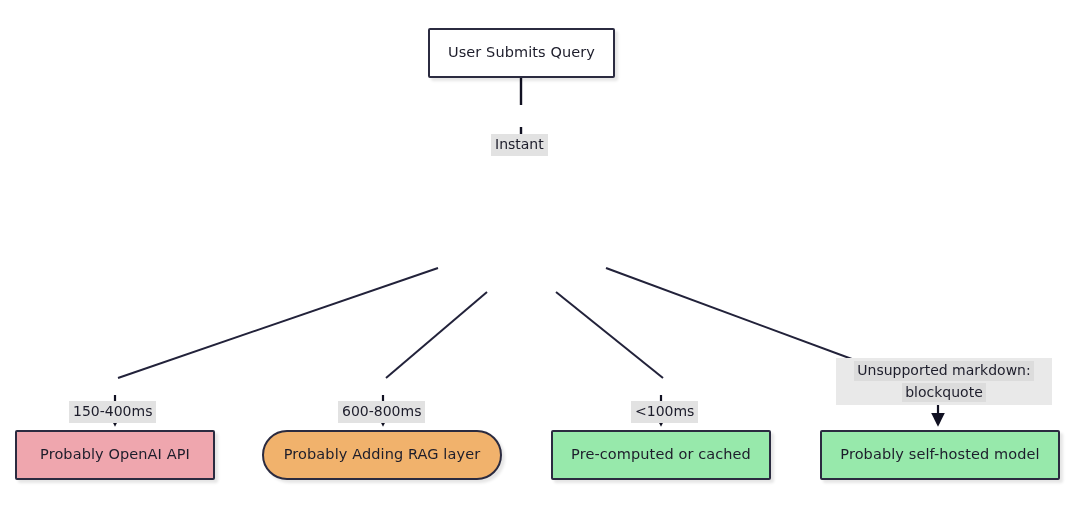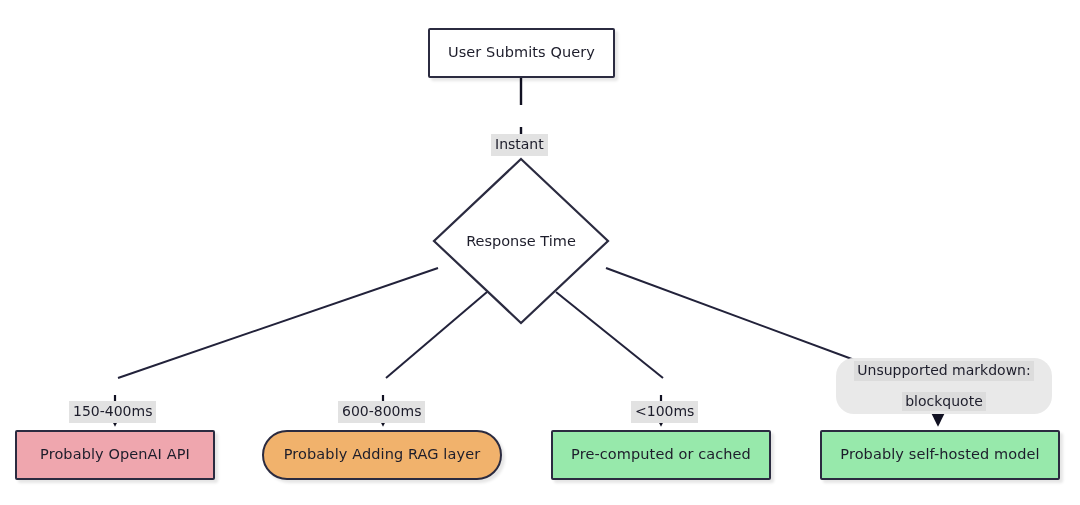--- a/index.html
+++ b/index.html
@@ -90,22 +90,21 @@
   }
   .edge-label-multi {
     position: absolute;
     background: #e9e9e9;
     z-index: 4;
     padding: 3px 6px;
     text-align: center;
     display: flex;
     flex-direction: column;
     align-items: center;
-    gap: 11px;
-    border-radius: 18px;
+    gap: 2px;
   }
   .edge-label-multi span {
     background: #dcdcdc;
     color: #1d1d2b;
     font-size: 14px;
     line-height: 1.25;
     padding: 1px 3px;
     white-space: nowrap;
   }
 </style>
@@ -146,26 +145,20 @@
       <path d="M938,404 L938,424" stroke="#111122" stroke-width="2.2" fill="none" marker-end="url(#arrowhead)"></path>
     </g>
   </svg>
 
   <div class="node node-start" style="left:428px; top:28px; width:187px; height:50px;">
     <span>User Submits Query</span>
   </div>
 
   <div class="edge-label" style="left:491px; top:104px;">Instant</div>
 
-  <div class="diamond-wrap" style="left:431px; top:156px; width:180px; height:170px;">
-    <svg width="180" height="170" viewBox="0 0 180 170" xmlns="http://www.w3.org/2000/svg">
-      <polygon points="90,3 177,85 90,167 3,85" fill="#ffffff" stroke="#2b2b40" stroke-width="2.2"></polygon>
-    </svg>
-    <div class="diamond-label">Response Time</div>
-  </div>
 
   <div class="edge-label" style="left:69px; top:371px;text-align:center;">150-400ms</div>
 
   <div class="edge-label" style="left:338px; top:371px;">600-800ms</div>
 
   <div class="edge-label" style="left:631px; top:371px;">&lt;100ms</div>
 
   <div class="edge-label-multi" style="left:836px; top:358px; width:204px;">
     <span>Unsupported markdown:</span>
     <span>blockquote</span>

